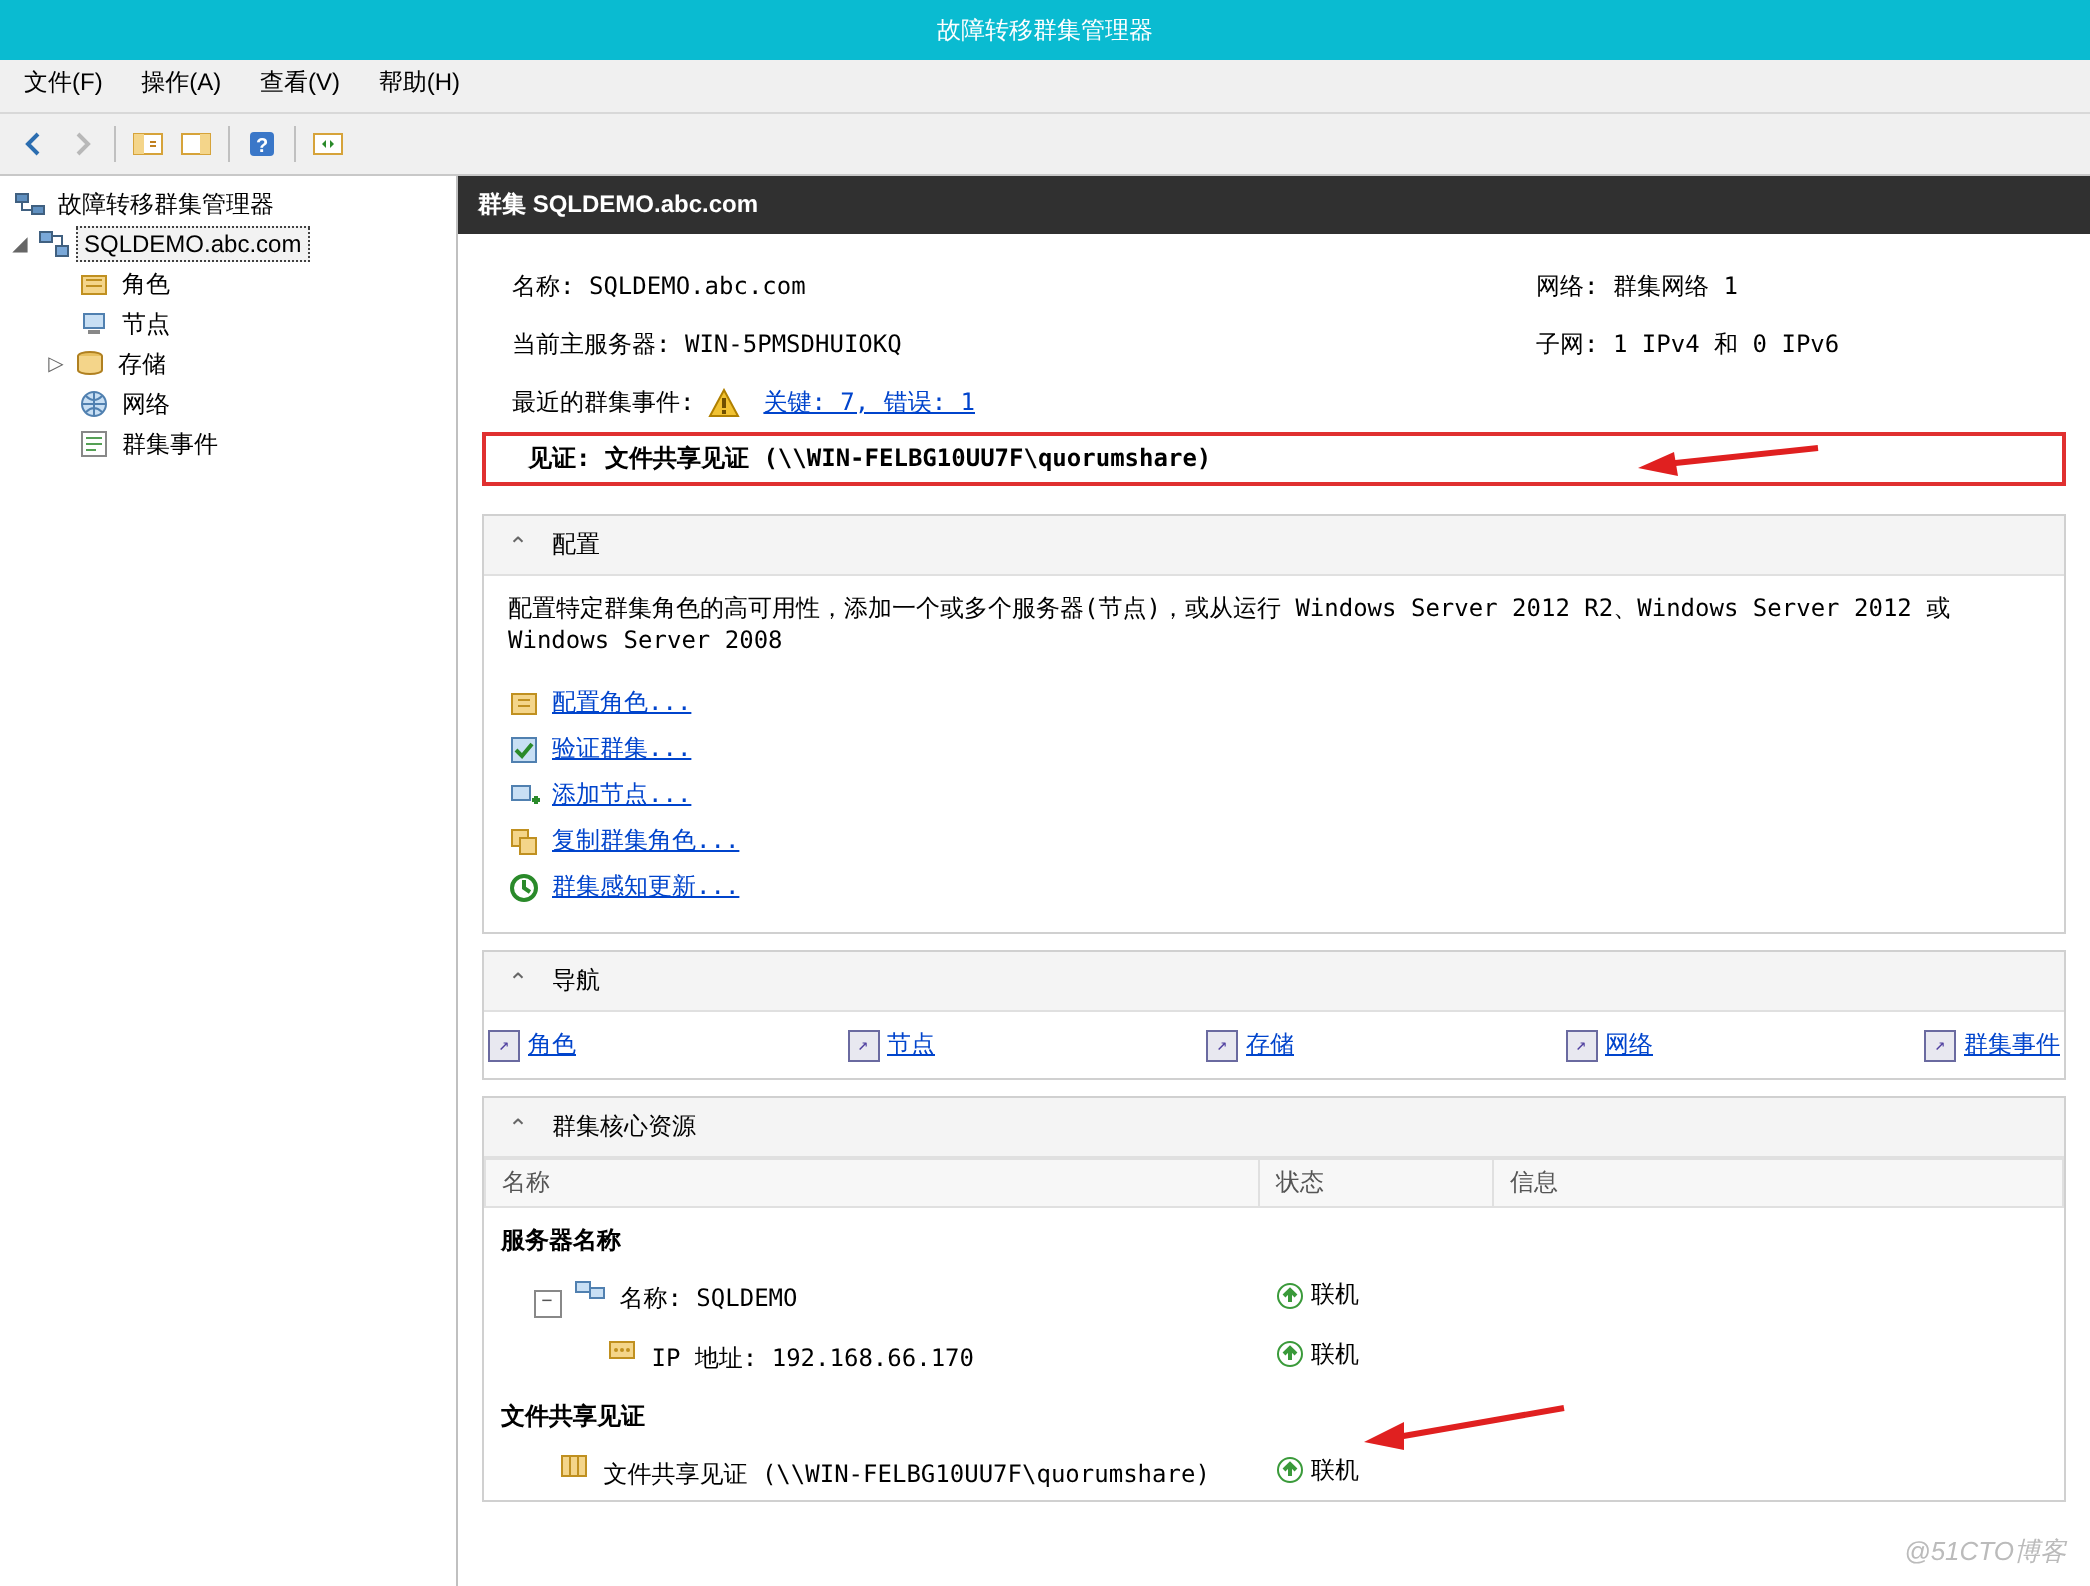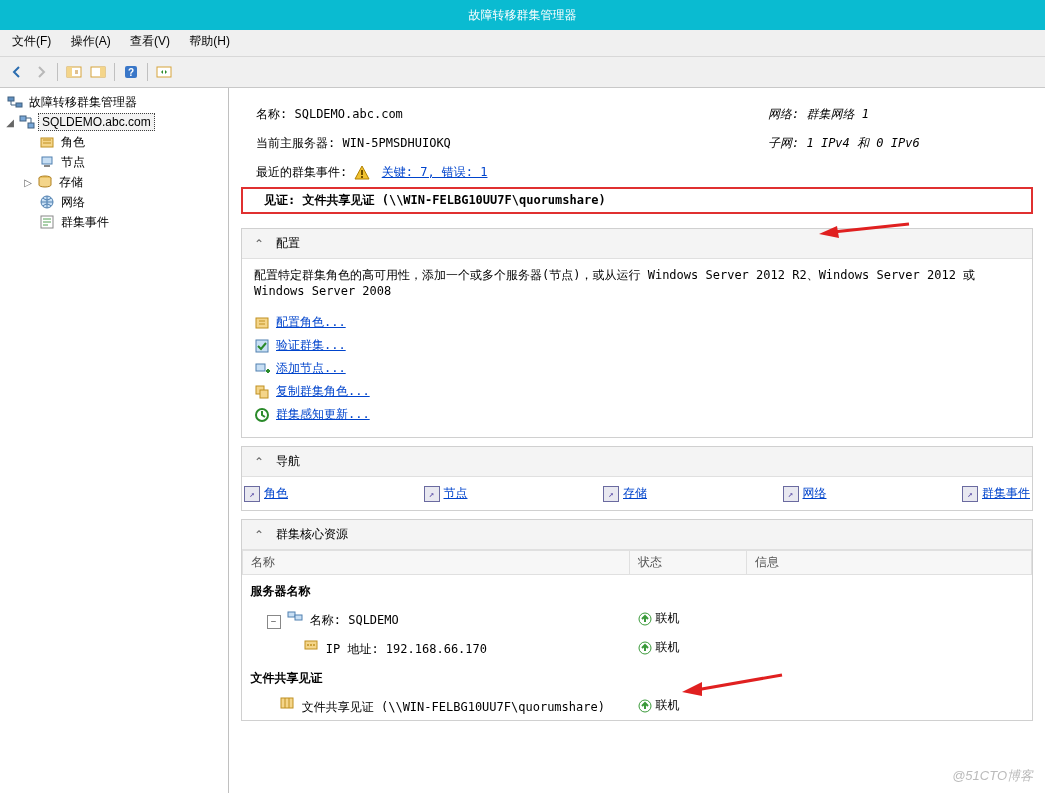--- a/index.html
+++ b/index.html
@@ -23,21 +23,21 @@
 .summary-head{display:flex;align-items:flex-start;gap:8px;margin-bottom:6px;}
 .cluster-icon{width:36px;height:36px;}
 .summary-titles{font-family:"SimSun","Microsoft YaHei";}
 .summary-titles .t1{font-weight:bold;font-size:12px;font-family:monospace,"SimSun";}
 .summary-titles .t2{font-weight:bold;font-size:12px;font-family:monospace,"SimSun";}
 .kv-row{margin:6px 15px;font-family:"SimSun",monospace;font-size:12px;}
 .kv-row .k{display:inline-block;}
 .kv-row .v{display:inline-block;font-family:monospace,"SimSun";}
 .kv-pair{display:flex;}
 .kv-left{flex:1;}
-.kv-right{width:280px;font-style:italic;}
+.kv-right{width:280px;}
 a.link{color:#0044cc;text-decoration:underline;}
 .warn-ico{display:inline-flex;vertical-align:middle;margin-right:4px;}
 .red-box{border:2px solid #e03030;padding:3px 6px;margin-top:4px;font-weight:bold;}
 .section{border:1px solid #d0d0d0;margin:8px 12px;}
 .section-head{background:#f4f4f4;border-bottom:1px solid #e0e0e0;padding:6px 10px;display:flex;align-items:center;gap:10px;}
 .chevron{width:14px;height:14px;display:inline-flex;align-items:center;justify-content:center;color:#666;}
 .section-title{font-family:"SimSun","Microsoft YaHei";}
 .section-body{padding:8px 12px;font-family:"SimSun",monospace;font-size:12px;}
 .action-list{margin-top:10px;}
 .action-item{display:flex;align-items:center;gap:6px;margin:6px 0;}
@@ -177,20 +177,23 @@
           <svg class="icon-svg" viewBox="0 0 16 16">
             <rect x="2" y="2" width="12" height="12" fill="#fff" stroke="#888"></rect>
             <path d="M4 5h8M4 8h8M4 11h5" stroke="#55a055"></path>
           </svg>
         </span>
       <span class="tree-label">群集事件</span>
     </div>
   </div>
 
   <div class="detail-pane">
+    <div class="detail-header">
+      <span>群集 SQLDEMO.abc.com</span>
+    </div>
 
     <div class="summary-box">
       <div class="kv-pair">
         <div class="kv-left">
           <div class="kv-row"><span class="k">名称:</span> <span class="v">SQLDEMO.abc.com</span></div>
         </div>
         <div class="kv-right">
           <div class="kv-row"><span class="k">网络:</span> <span class="v">群集网络 1</span></div>
         </div>
       </div>

